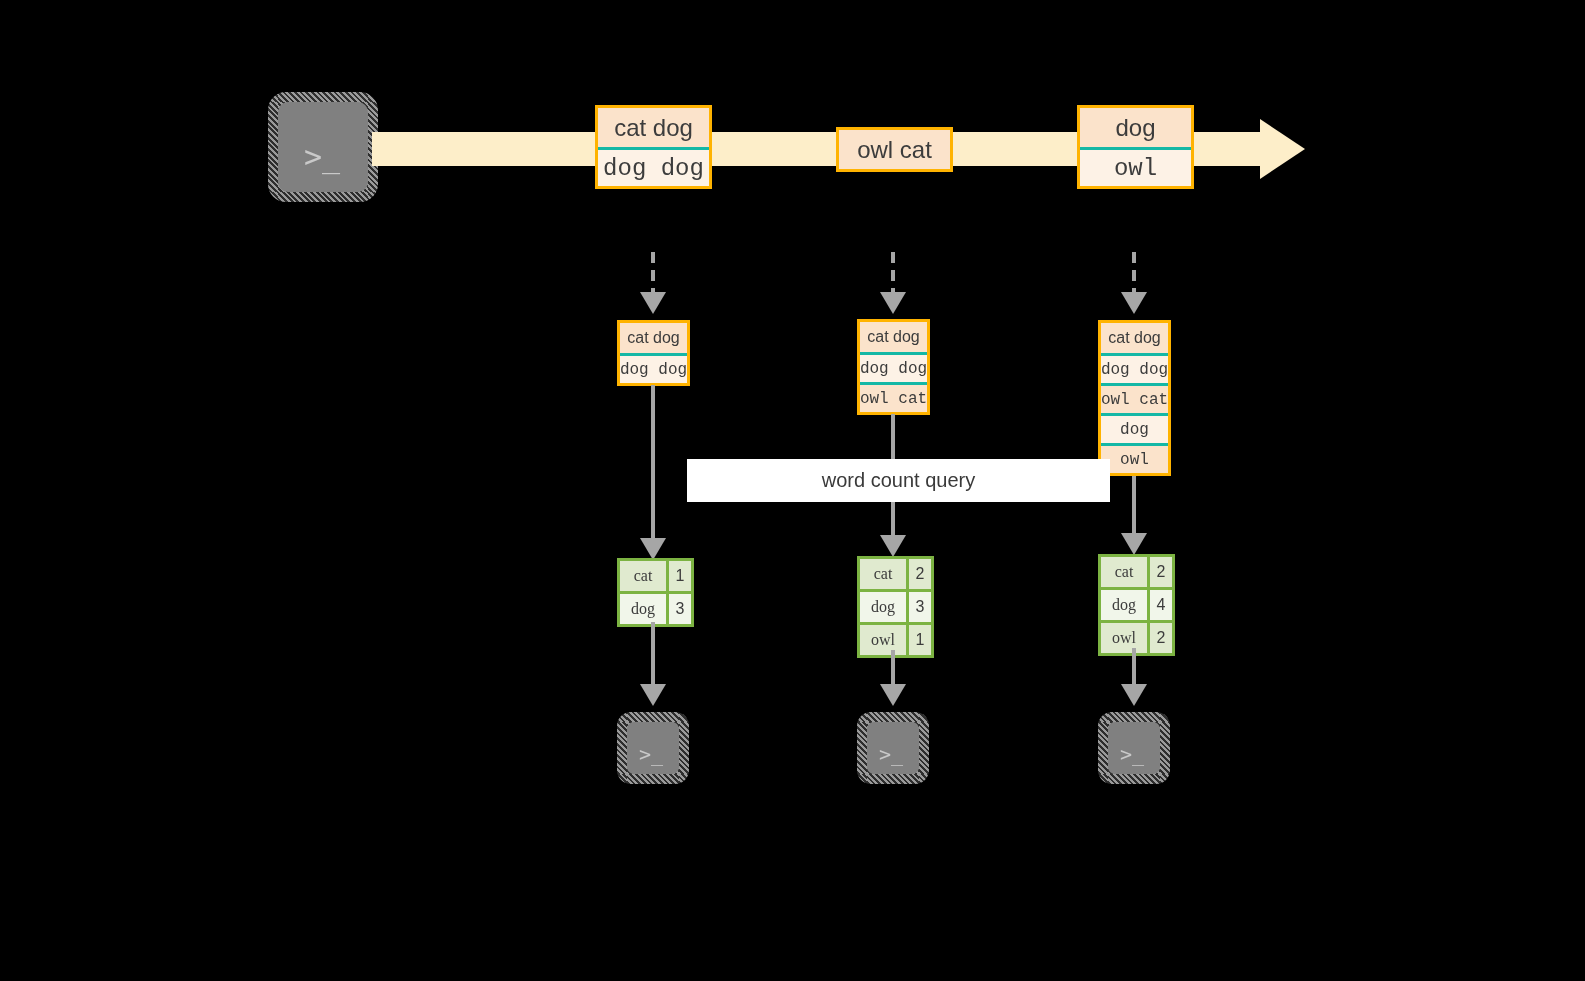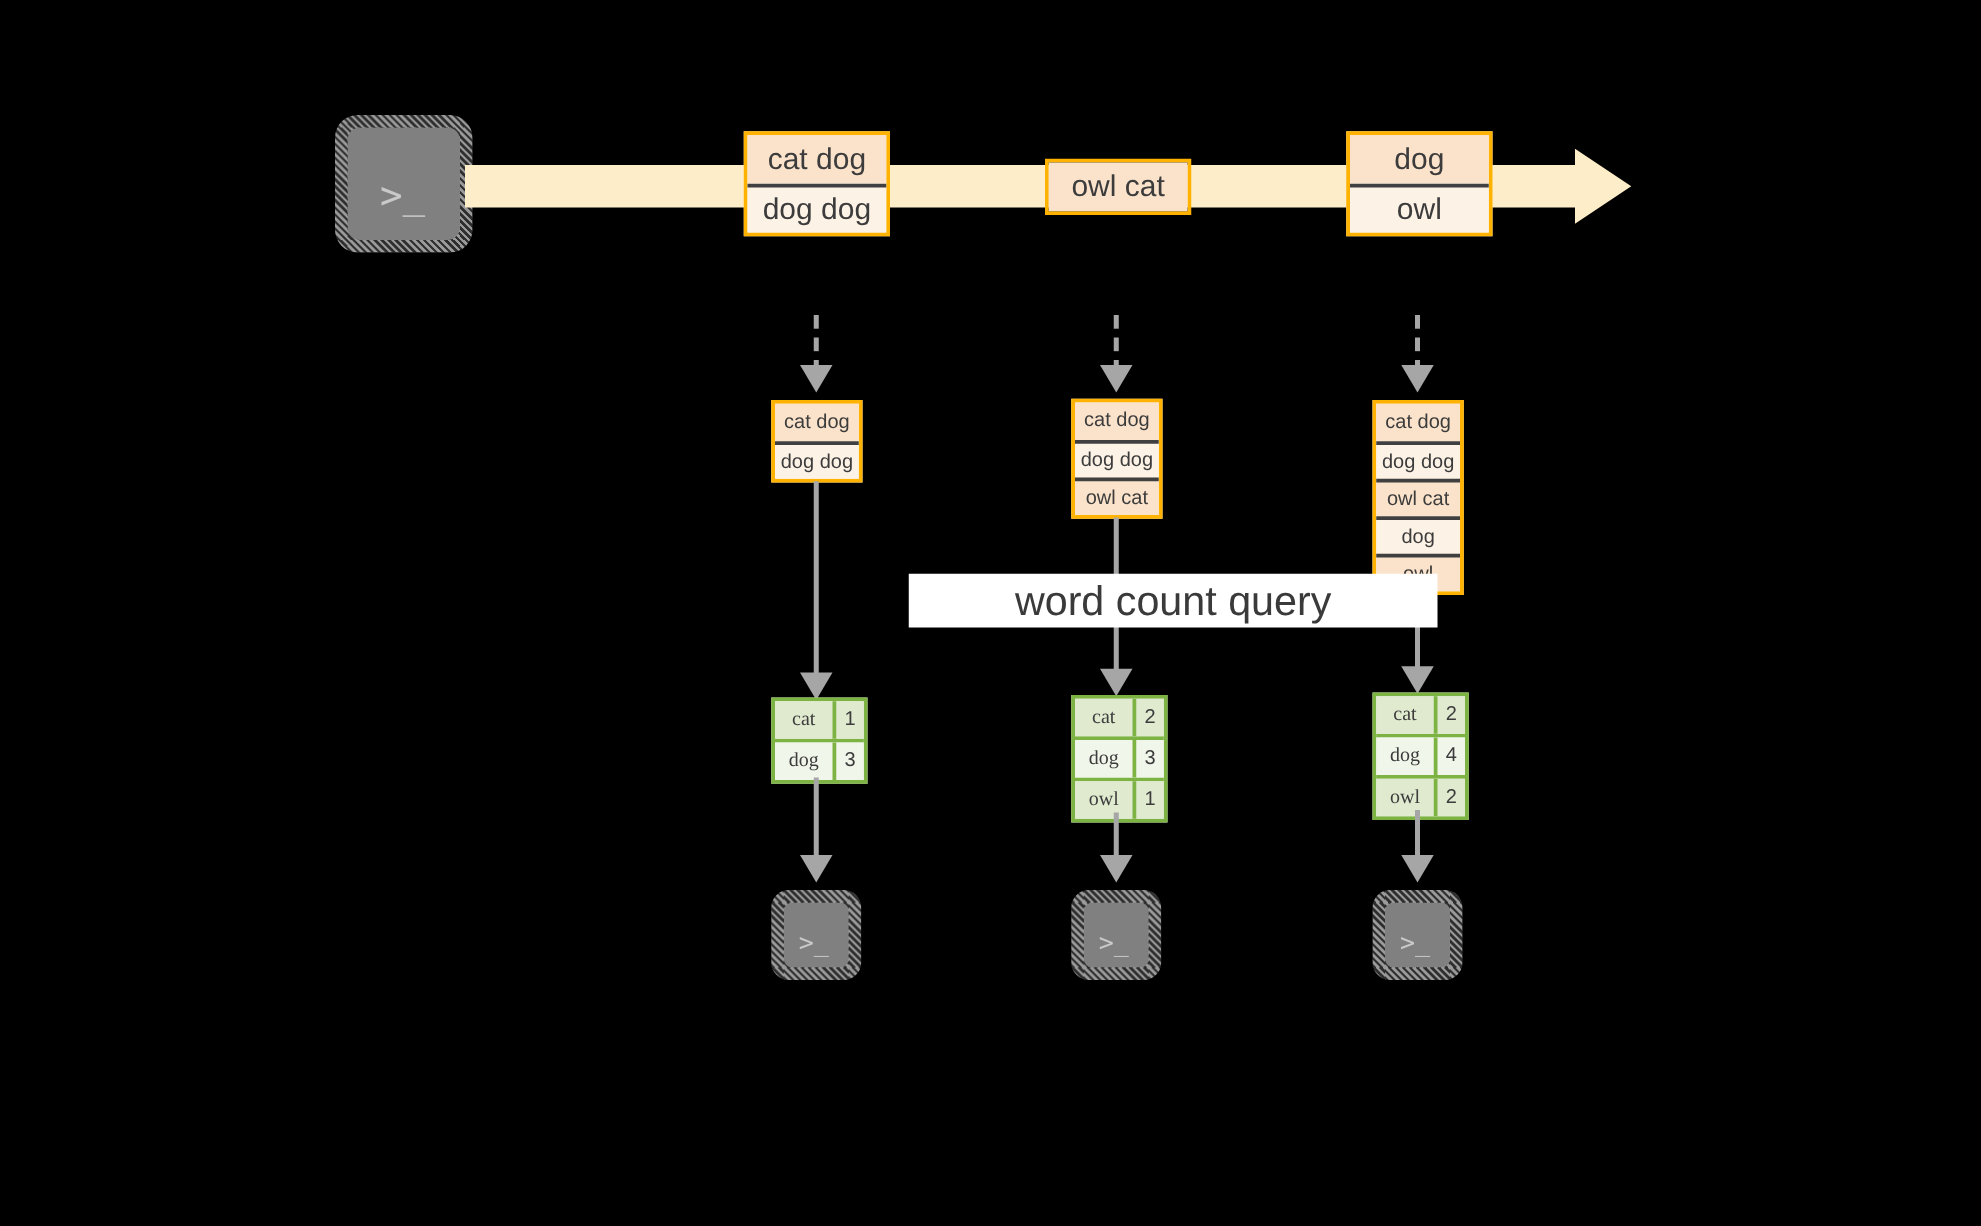--- a/index.html
+++ b/index.html
@@ -74,21 +74,21 @@
   .peach-row {
     box-sizing: border-box;
     display: flex;
     align-items: center;
     justify-content: center;
     color: #3c3c3c;
     white-space: nowrap;
   }
   .peach-row.dark { background: #fbe3cb; }
   .peach-row.light { background: #fdf2e6; }
-  .peach-row + .peach-row { border-top: 3px solid #404040; }
+  .peach-row + .peach-row { border-top: 3px solid #14b8a6; font-family: Liberation Mono, monospace; }
 
   
   .peach-stack.big .peach-row { height: 39px; font-size: 24px; }
   
   .peach-stack.small .peach-row { height: 30px; font-size: 16px; }
 
   
   .green-table {
     position: absolute;
     box-sizing: border-box;
@@ -135,24 +135,23 @@
     border-top: 22px solid #a6a6a6;
   }
 
   
   .query-label {
     position: absolute;
     background: #ffffff;
     display: flex;
     align-items: center;
     justify-content: center;
-    font-size: 33px;
+    font-size: 20px;
     color: #3a3a3a;
     white-space: nowrap;
-    margin-left: 40px;
   }
 </style>
 </head>
 <body>
 
 <div id="stage">
 
   <div class="terminal big" style="left:268px; top:92px; width:110px; height:110px;">
     <div class="inner"></div>
     <div class="prompt" style="left:26px; top:40px; font-size:30px;">&gt;_</div>

